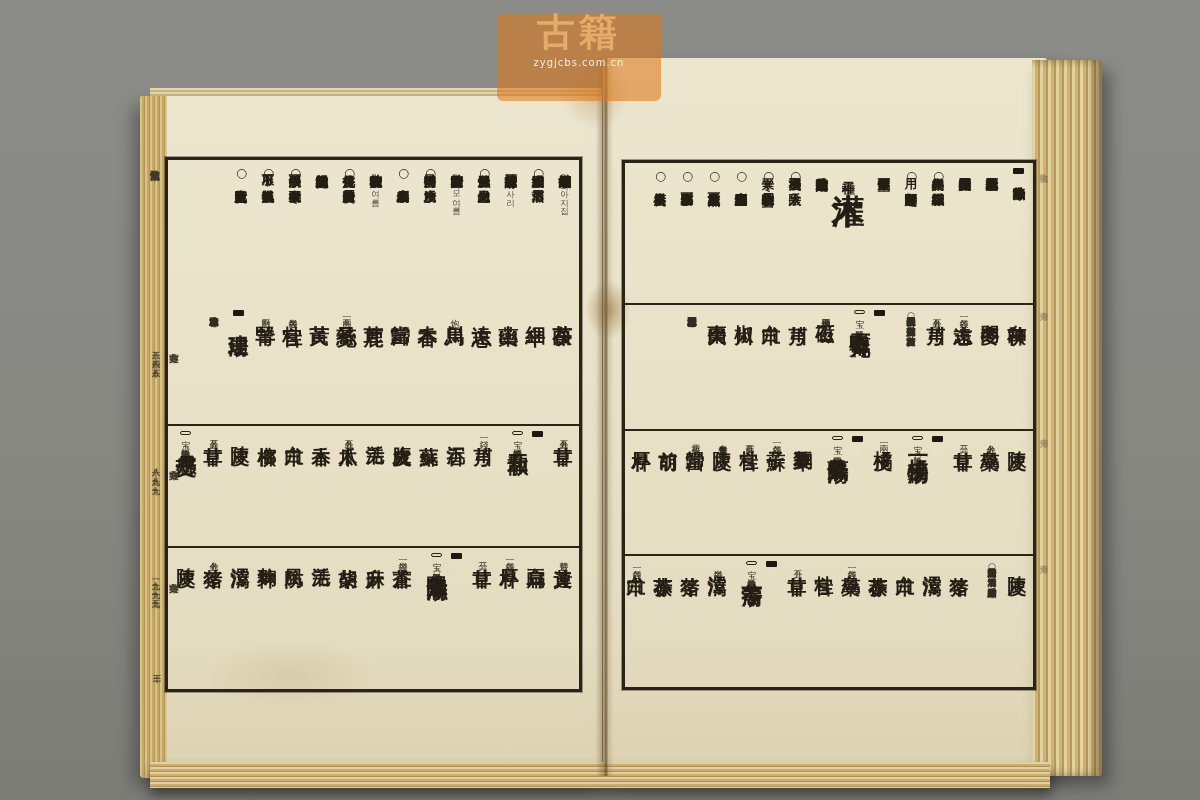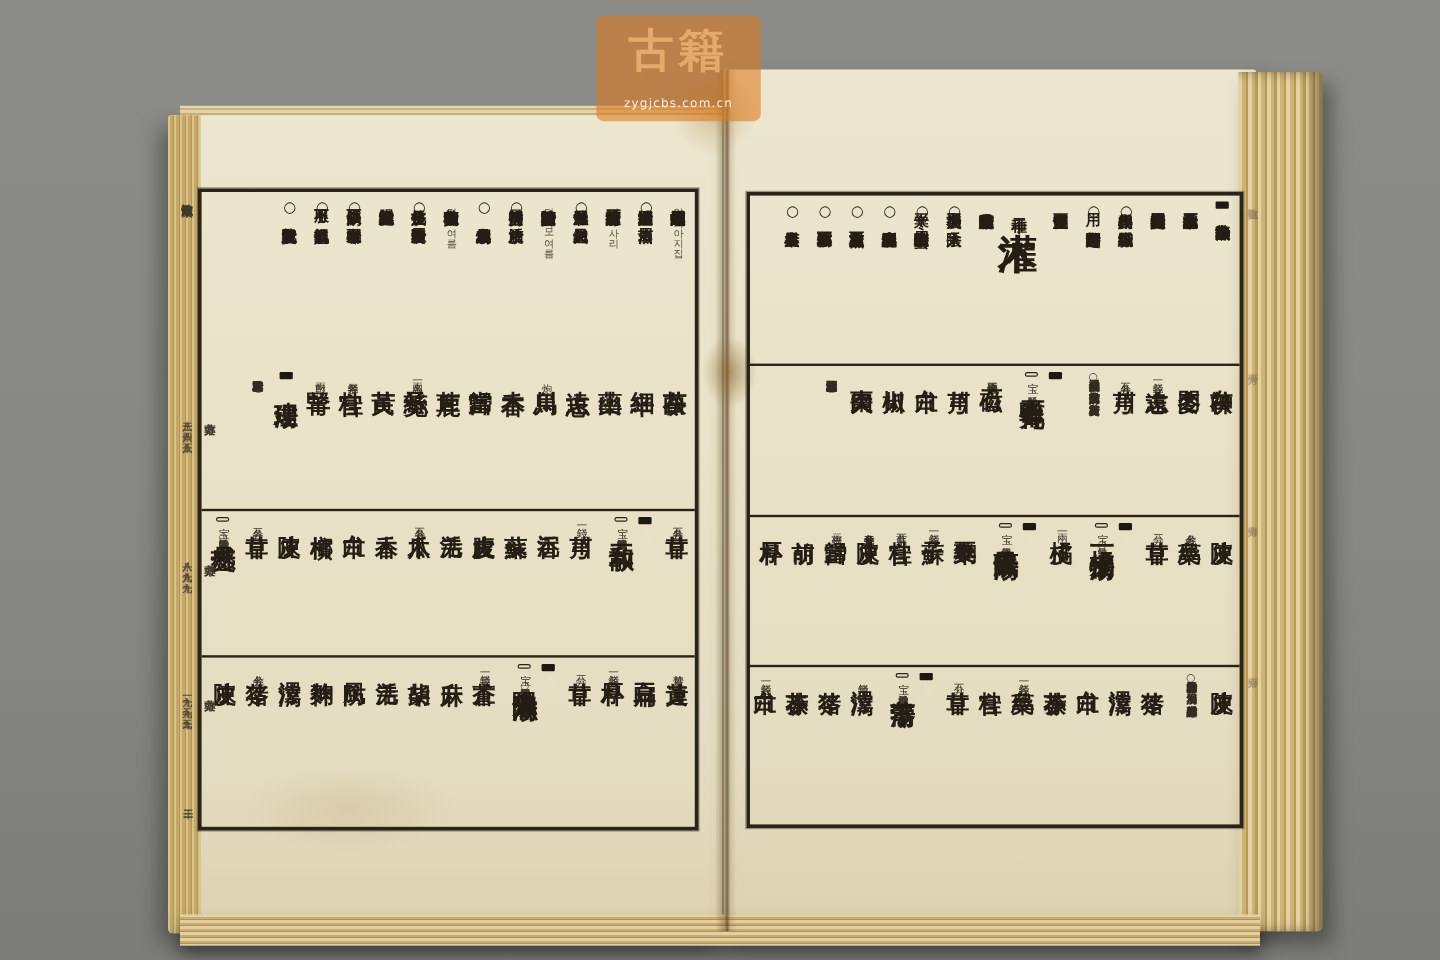--- a/index.html
+++ b/index.html
@@ -64,25 +64,25 @@
   .foot .drug{font-size:20px;}
   .foot .title{font-size:20px;}
   .foot .note{font-size:9px;}
   
   .mlabel{position:absolute;writing-mode:vertical-rl;text-orientation:upright;
     color:#40392b;font-weight:700;}
   .mlabel .big{font-size:9.5px;}
   .mlabel .nums{font-size:8px;opacity:.85;}
   .rtag{opacity:.4;}
   
-  .wm{position:absolute;left:497px;top:13px;width:137px;height:88px;
+  .wm{position:absolute;left:497px;top:13px;width:164px;height:88px;
     background:rgba(221,120,30,.58);border-radius:6px;
-    display:flex;flex-direction:column;align-items:center;justify-content:center;}
+    display:flex;flex-direction:column;align-items:center;}
   .wm-chars{font-size:38px;font-weight:800;color:rgba(255,200,130,.6);letter-spacing:4px;line-height:1;}
-  .wm-url{font-size:10px;color:rgba(255,255,255,.85);letter-spacing:1px;margin-top:20px;}
+  .wm-url{font-size:10px;color:rgba(255,255,255,.85);letter-spacing:1px;margin-top:6px;}
 </style>
 </head>
 <body>
 
 <div class="stage">
 
   <div class="edge edge-top-left"></div>
   <div class="page page-left"></div>
   <div class="page page-right"></div>
   <div class="edge edge-left"></div>

